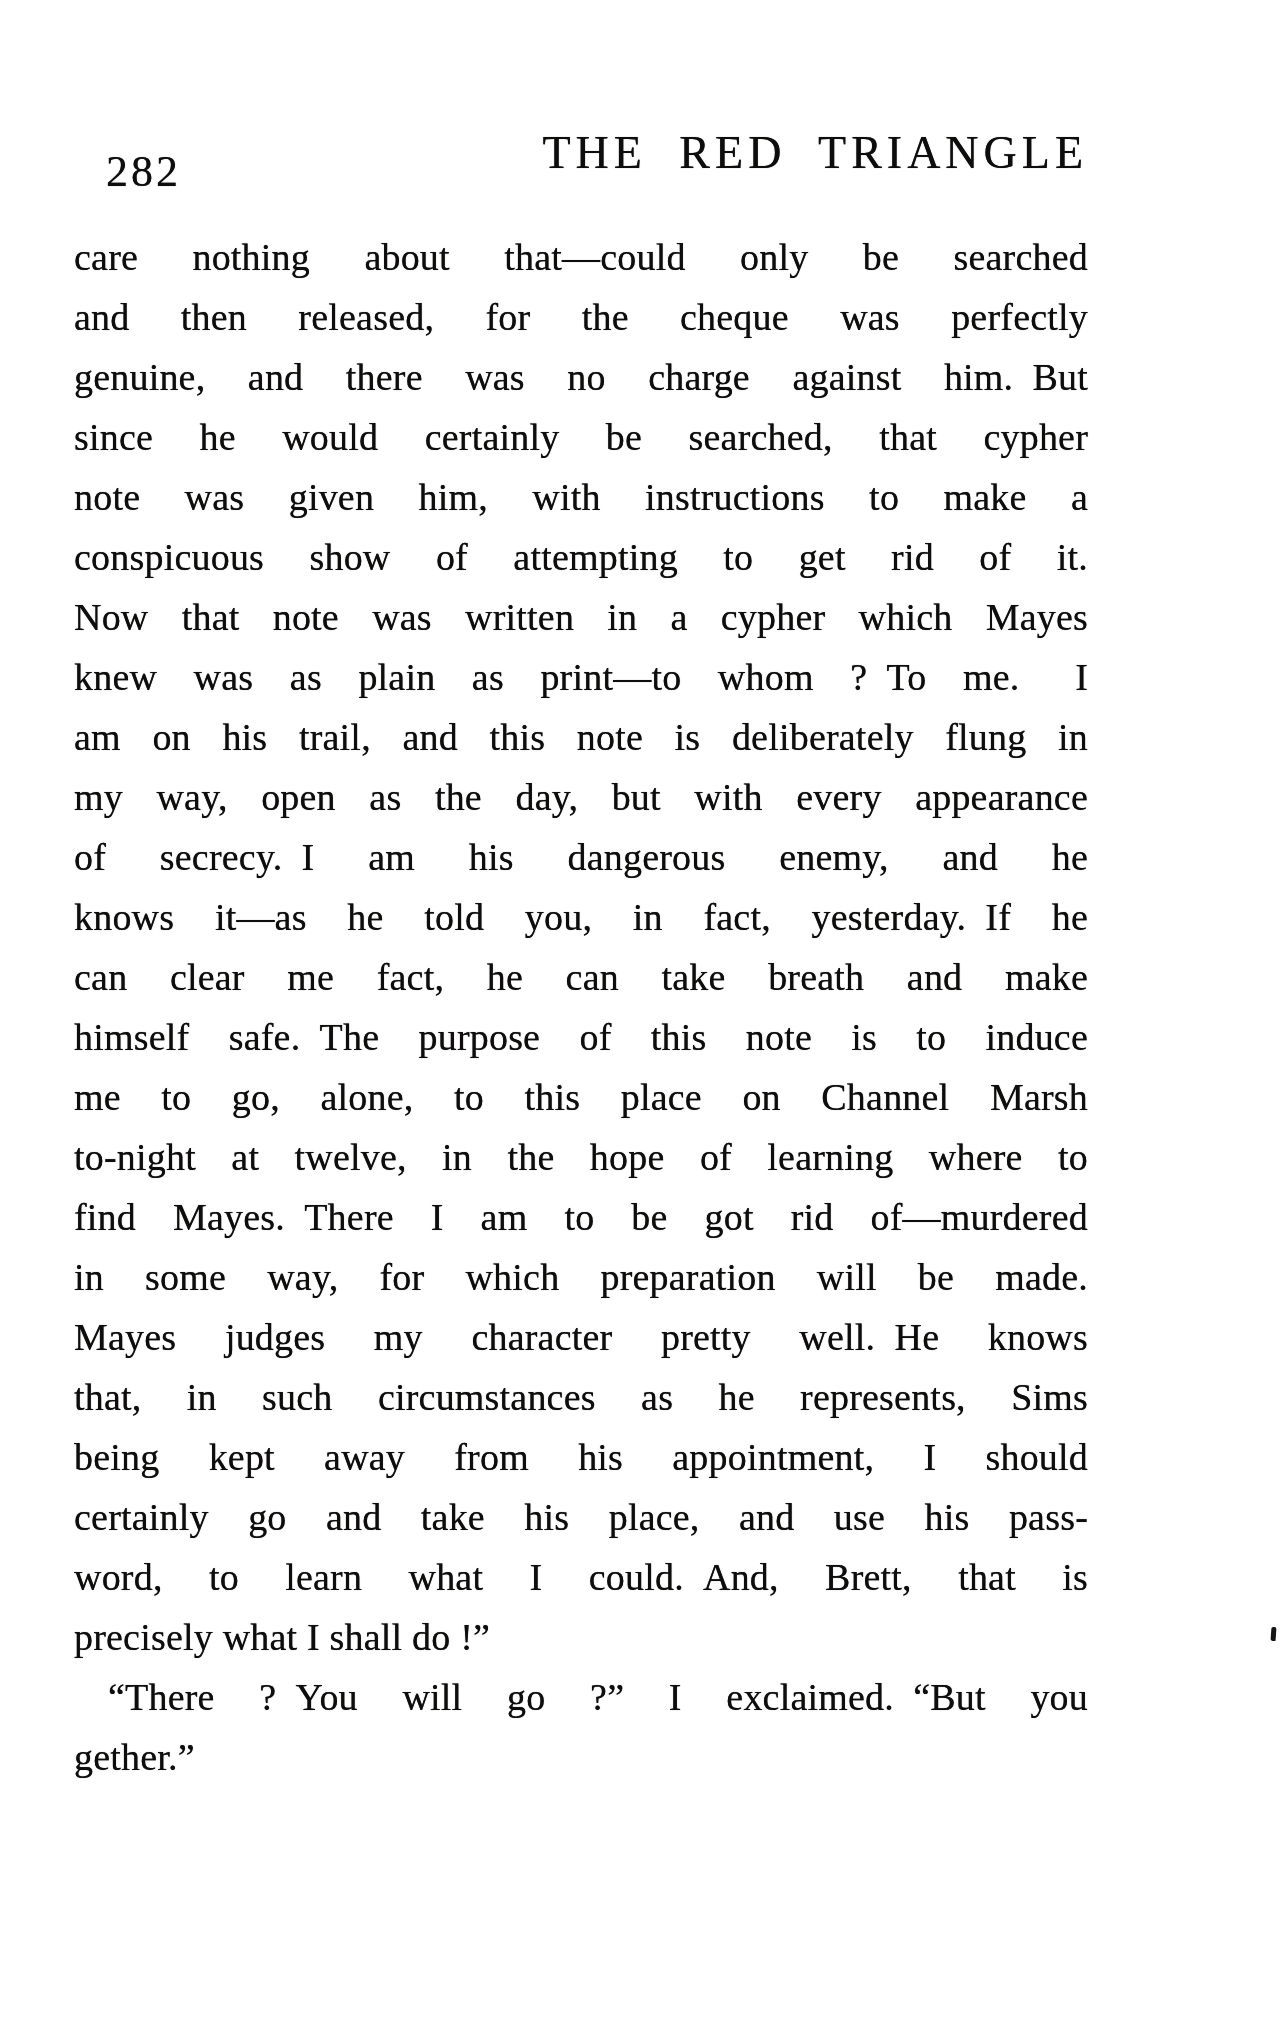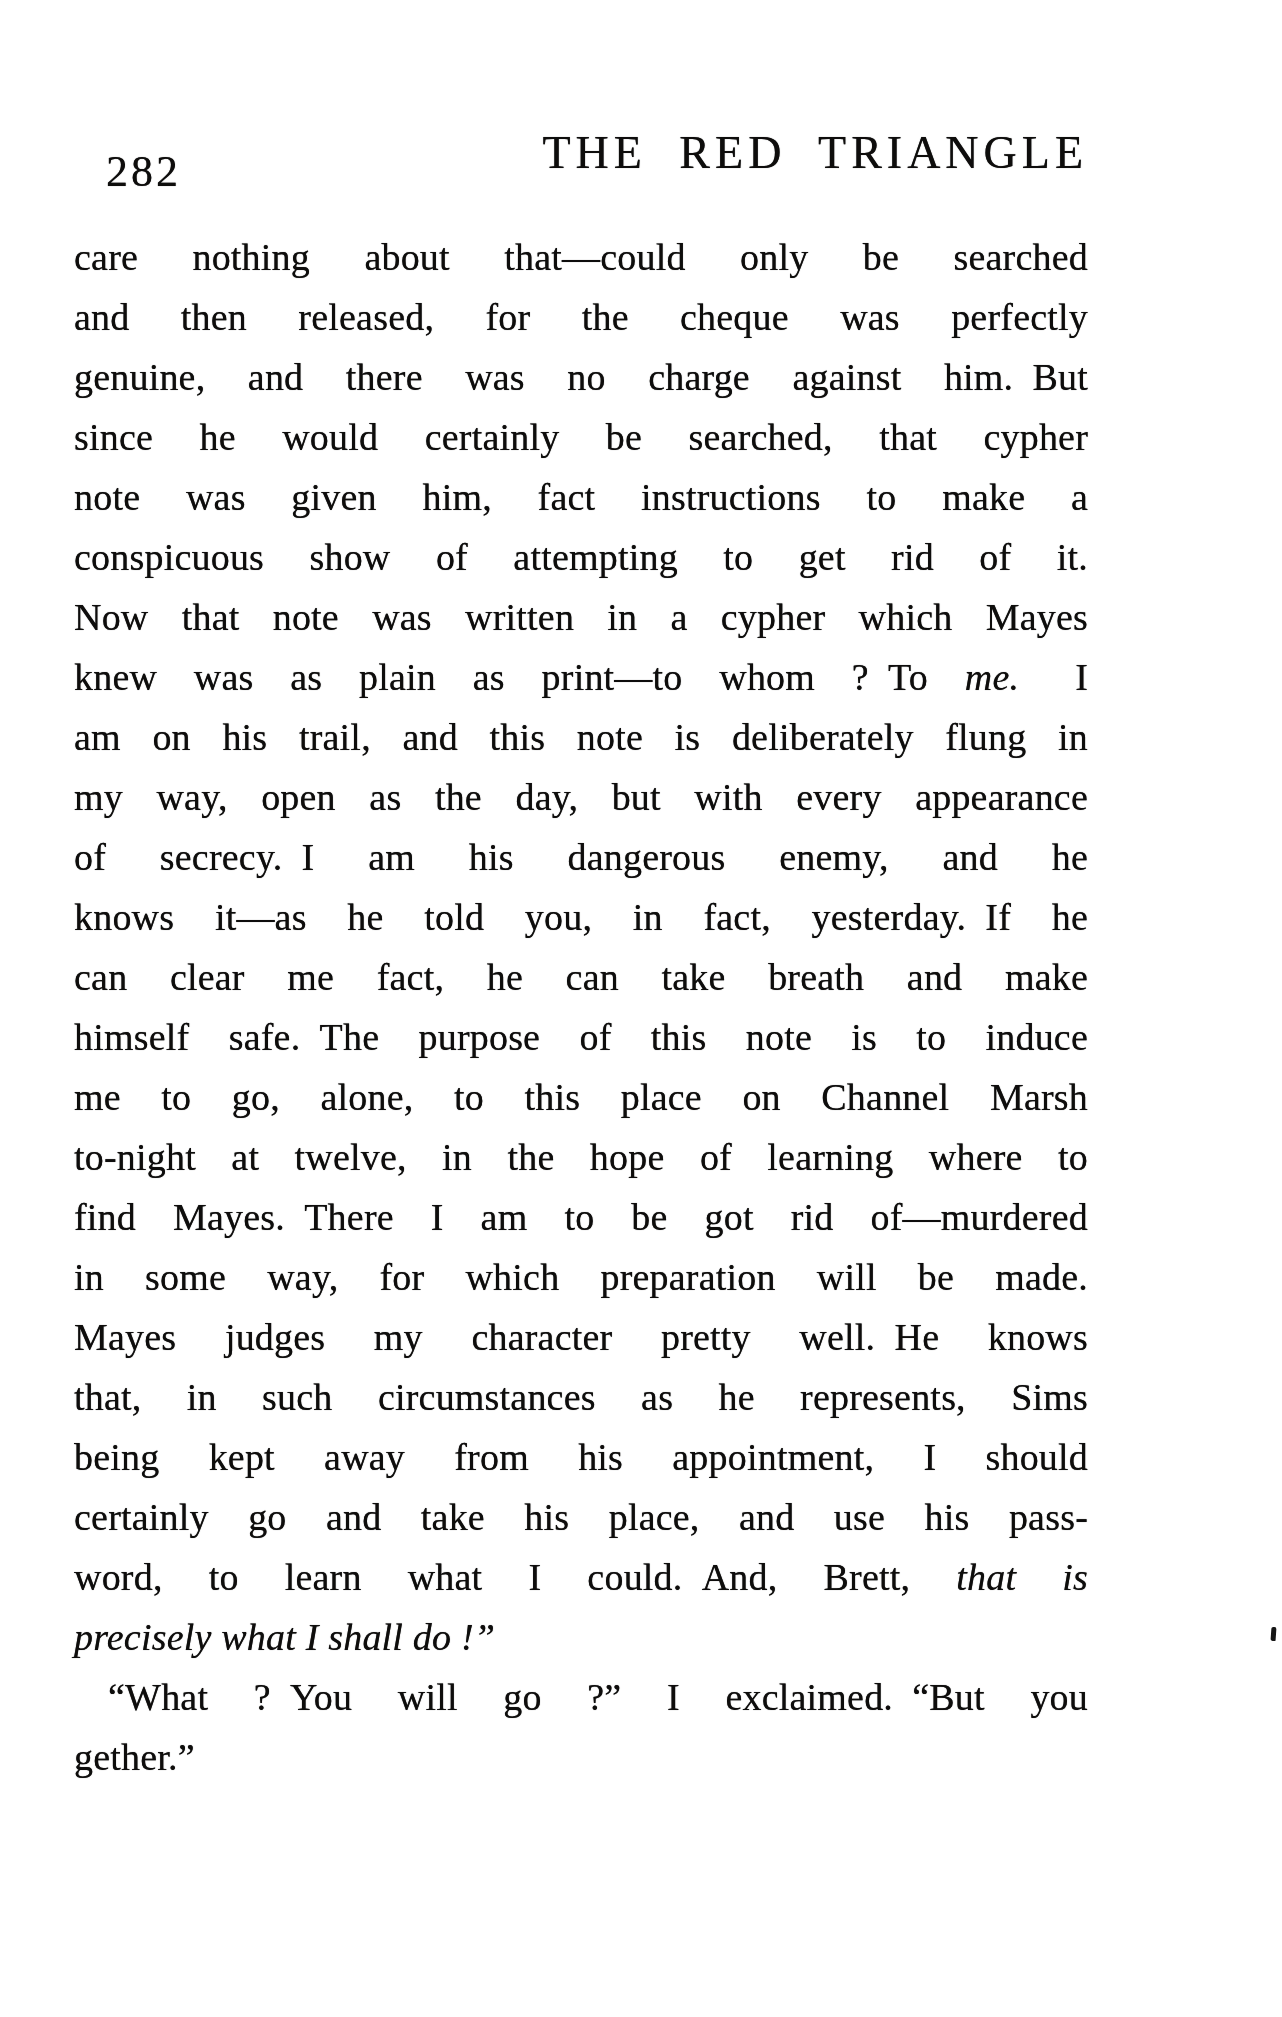--- a/index.html
+++ b/index.html
@@ -36,21 +36,21 @@
     text-align:justify;
     -moz-text-align-last:justify;
     text-align-last:justify;
   }
   .line.left{
     text-align:left;
     -moz-text-align-last:left;
     text-align-last:left;
   }
   .line.indent{ text-indent:34px; }
-  .it{ font-style:italic; }
+  .it{ }
   .ink-speck{
     position:absolute;
     left:1271px;top:1627px;
     width:5px;height:14px;
     background:#161616;
     border-radius:2px 2px 1px 2px;
     transform:rotate(4deg);
   }
 </style>
 </head>
@@ -58,21 +58,21 @@
 
 <div class="page">
   <div class="page-number">282</div>
   <div class="running-title">THE RED TRIANGLE</div>
   <div class="body-text">
       <div>
         <div class="line"><span>care nothing about that—could only be searched</span></div>
         <div class="line"><span>and then released, for the cheque was perfectly</span></div>
         <div class="line"><span>genuine, and there was no charge against him. But</span></div>
         <div class="line"><span>since he would certainly be searched, that cypher</span></div>
-        <div class="line"><span>note was given him, fact instructions to make a</span></div>
+        <div class="line"><span>note was given him, with instructions to make a</span></div>
         <div class="line"><span>conspicuous show of attempting to get rid of it.</span></div>
         <div class="line"><span>Now that note was written in a cypher which Mayes</span></div>
         <div class="line"><span>knew was as plain as print—to whom ? To </span><span class="it">me.</span><span>  I</span></div>
         <div class="line"><span>am on his trail, and this note is deliberately flung in</span></div>
         <div class="line"><span>my way, open as the day, but with every appearance</span></div>
         <div class="line"><span>of secrecy. I am his dangerous enemy, and he</span></div>
         <div class="line"><span>knows it—as he told you, in fact, yesterday. If he</span></div>
         <div class="line"><span>can clear me fact, he can take breath and make</span></div>
         <div class="line"><span>himself safe. The purpose of this note is to induce</span></div>
         <div class="line"><span>me to go, alone, to this place on Channel Marsh</span></div>
@@ -80,18 +80,18 @@
         <div class="line"><span>find Mayes. There I am to be got rid of—murdered</span></div>
         <div class="line"><span>in some way, for which preparation will be made.</span></div>
         <div class="line"><span>Mayes judges my character pretty well. He knows</span></div>
         <div class="line"><span>that, in such circumstances as he represents, Sims</span></div>
         <div class="line"><span>being kept away from his appointment, I should</span></div>
         <div class="line"><span>certainly go and take his place, and use his pass-</span></div>
         <div class="line"><span>word, to learn what I could. And, Brett, </span><span class="it">that is</span></div>
         <div class="line left"><span class="it">precisely what I shall do !”</span></div>
       </div>
       <div>
-        <div class="line indent"><span>“What ? You will go ?” I exclaimed. “But you</span></div>
+        <div class="line indent"><span>“There ? You will go ?” I exclaimed. “But you</span></div>
         <div class="line left"><span>gether.”</span></div>
       </div>
     </div>
   <div class="ink-speck"></div>
 </div>
 
 </body></html>

